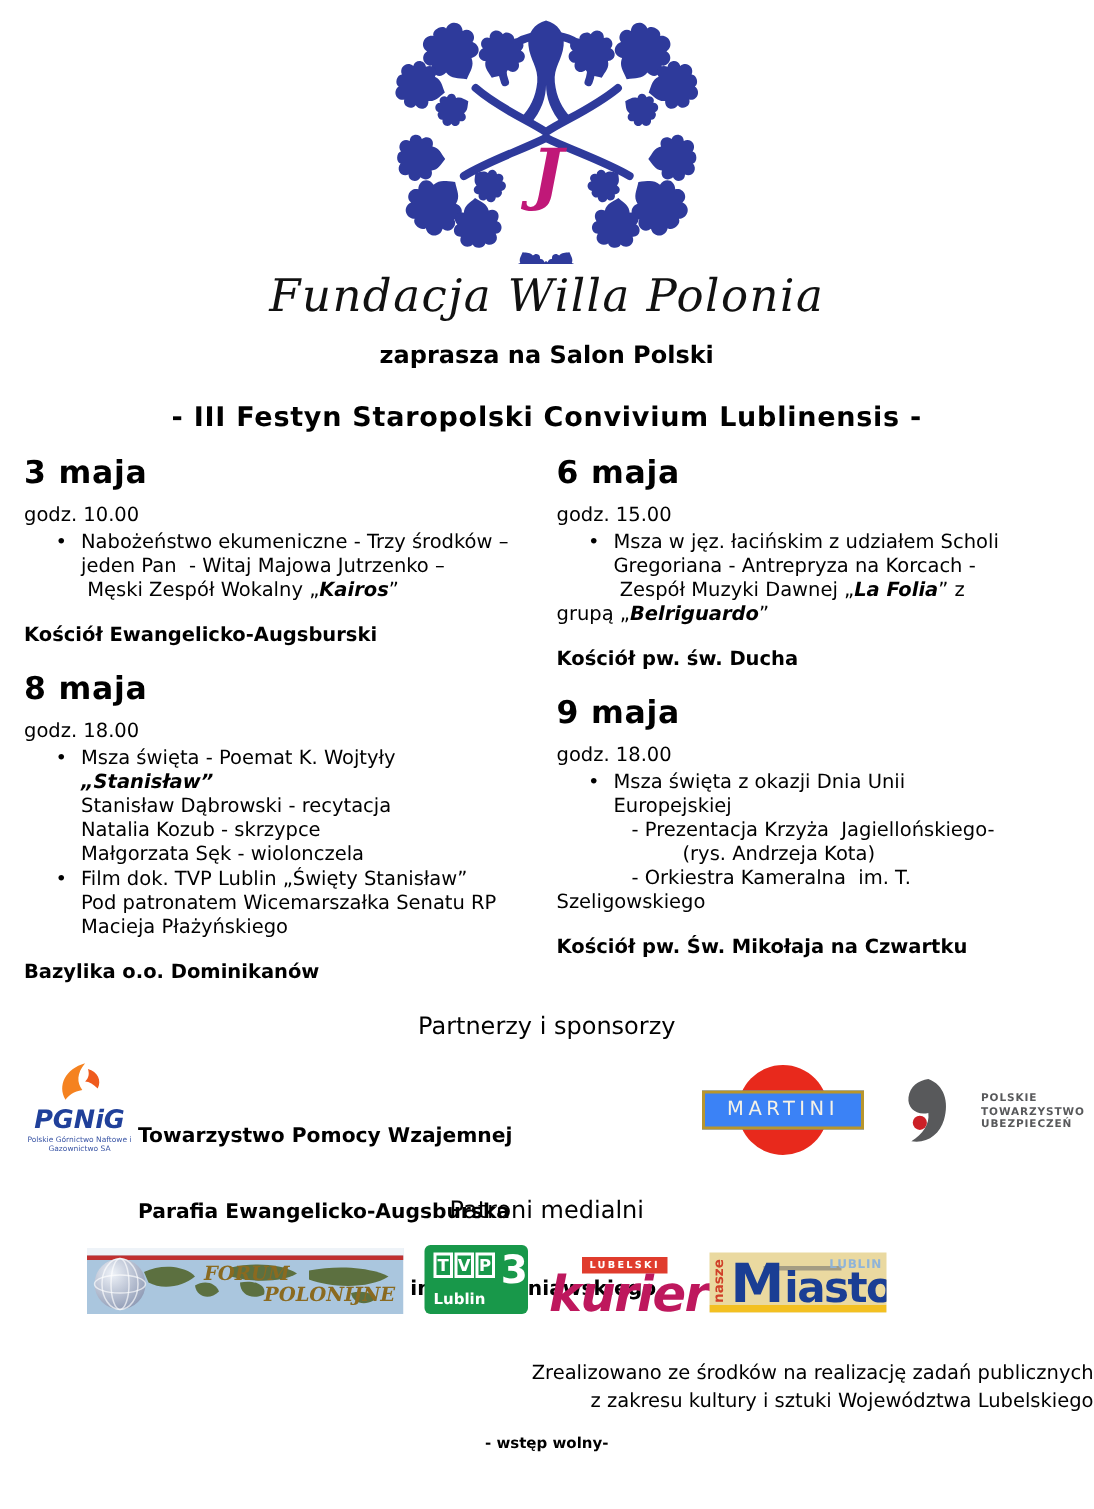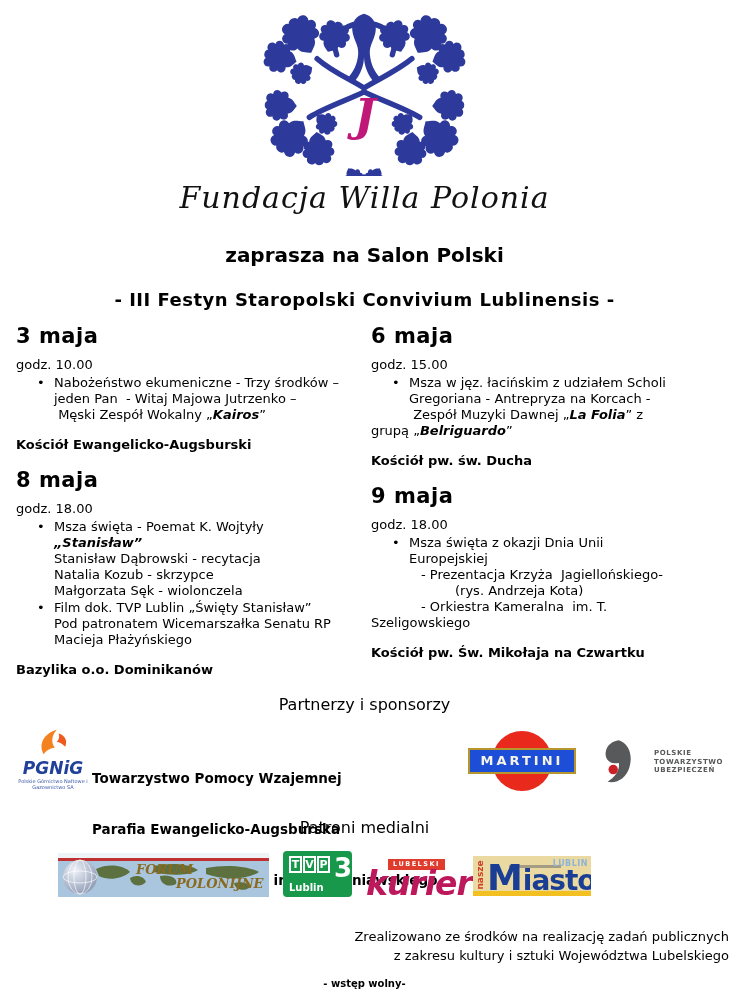--- a/index.html
+++ b/index.html
@@ -8,21 +8,21 @@
     width:729px; height:1006px; margin:0 auto; position:relative;
     background:#fff; color:#000; overflow:hidden;
     font-family:"DejaVu Sans", sans-serif;
   }
   .header { text-align:center; }
   .ornament { display:block; margin:2px auto 0; }
   .foundation-name {
     font-family:"DejaVu Serif", serif; font-style:italic;
     font-size:30px; margin-top:4px; letter-spacing:1px; color:#111;
   }
-  .invite { font-weight:bold; font-size:20px; margin-top:28px; }
+  .invite { font-weight:bold; font-size:16px; margin-top:12px; }
   .fest-title { font-weight:bold; font-size:18px; margin-top:22px; letter-spacing:0.5px; }
 
   .columns { display:flex; margin-top:14px; align-items:flex-start; }
   .col-left  { width:363px; padding-left:16px; }
   .col-right { width:366px; padding-left:8px; }
   .event + .event { margin-top:16px; }
   .event-date { font-size:21px; font-weight:bold; letter-spacing:0.5px; }
   .event-time { font-size:13px; margin-top:9px; margin-bottom:3px; white-space:pre; }
   .bullet { display:flex; margin-top:1px; }
   .bullet-dot { width:17px; margin-left:21px; font-size:13px; line-height:16px; text-align:left; }
@@ -38,22 +38,22 @@
   .section-heading { text-align:center; font-size:16px; margin-top:18px; }
   .sponsor-row { position:relative; height:74px; margin-top:12px; }
   .pgnig { position:absolute; left:12px; top:2px; width:82px; text-align:center; }
   .pgnig-name { color:#20409a; font-weight:bold; font-size:17px; font-style:italic; line-height:16px; }
   .pgnig-sub { color:#3a55a5; font-size:5px; line-height:6px; margin-top:2px; }
   .sponsor-names { position:absolute; left:92px; top:10px; font-size:13.5px; font-weight:bold; line-height:17px; white-space:pre; }
   .martini { position:absolute; left:468px; top:4px; width:108px; height:64px; }
   .martini-ball { position:absolute; left:24px; top:1px; width:60px; height:60px; border-radius:50%; background:#e8291c; }
   .martini-bar {
     position:absolute; left:0; top:18px; width:108px; height:26px;
-    background:#1d4ed8; border:2px solid #b8962e;
-    color:#f5f2e6; font-weight:bold; font-size:13px; letter-spacing:3px;
+    background:#3b82f6; border:2px solid #b8962e;
+    color:#f5f2e6; font-weight:normal; font-size:13px; letter-spacing:3px;
     text-align:center; line-height:21px;
   }
   .ptu { position:absolute; left:600px; top:12px; display:flex; align-items:center; }
   .ptu-text { margin-left:20px; color:#58595b; font-size:7px; font-weight:bold; letter-spacing:0.6px; line-height:8.5px; }
 
   .media-row { position:relative; height:52px; margin-top:14px; }
   .forum { position:absolute; left:58px; top:2px; }
   .tvp {
     position:absolute; left:283px; top:0; width:69px; height:46px;
     background:#18984a; border-radius:4px; padding:5px 0 0 6px;

